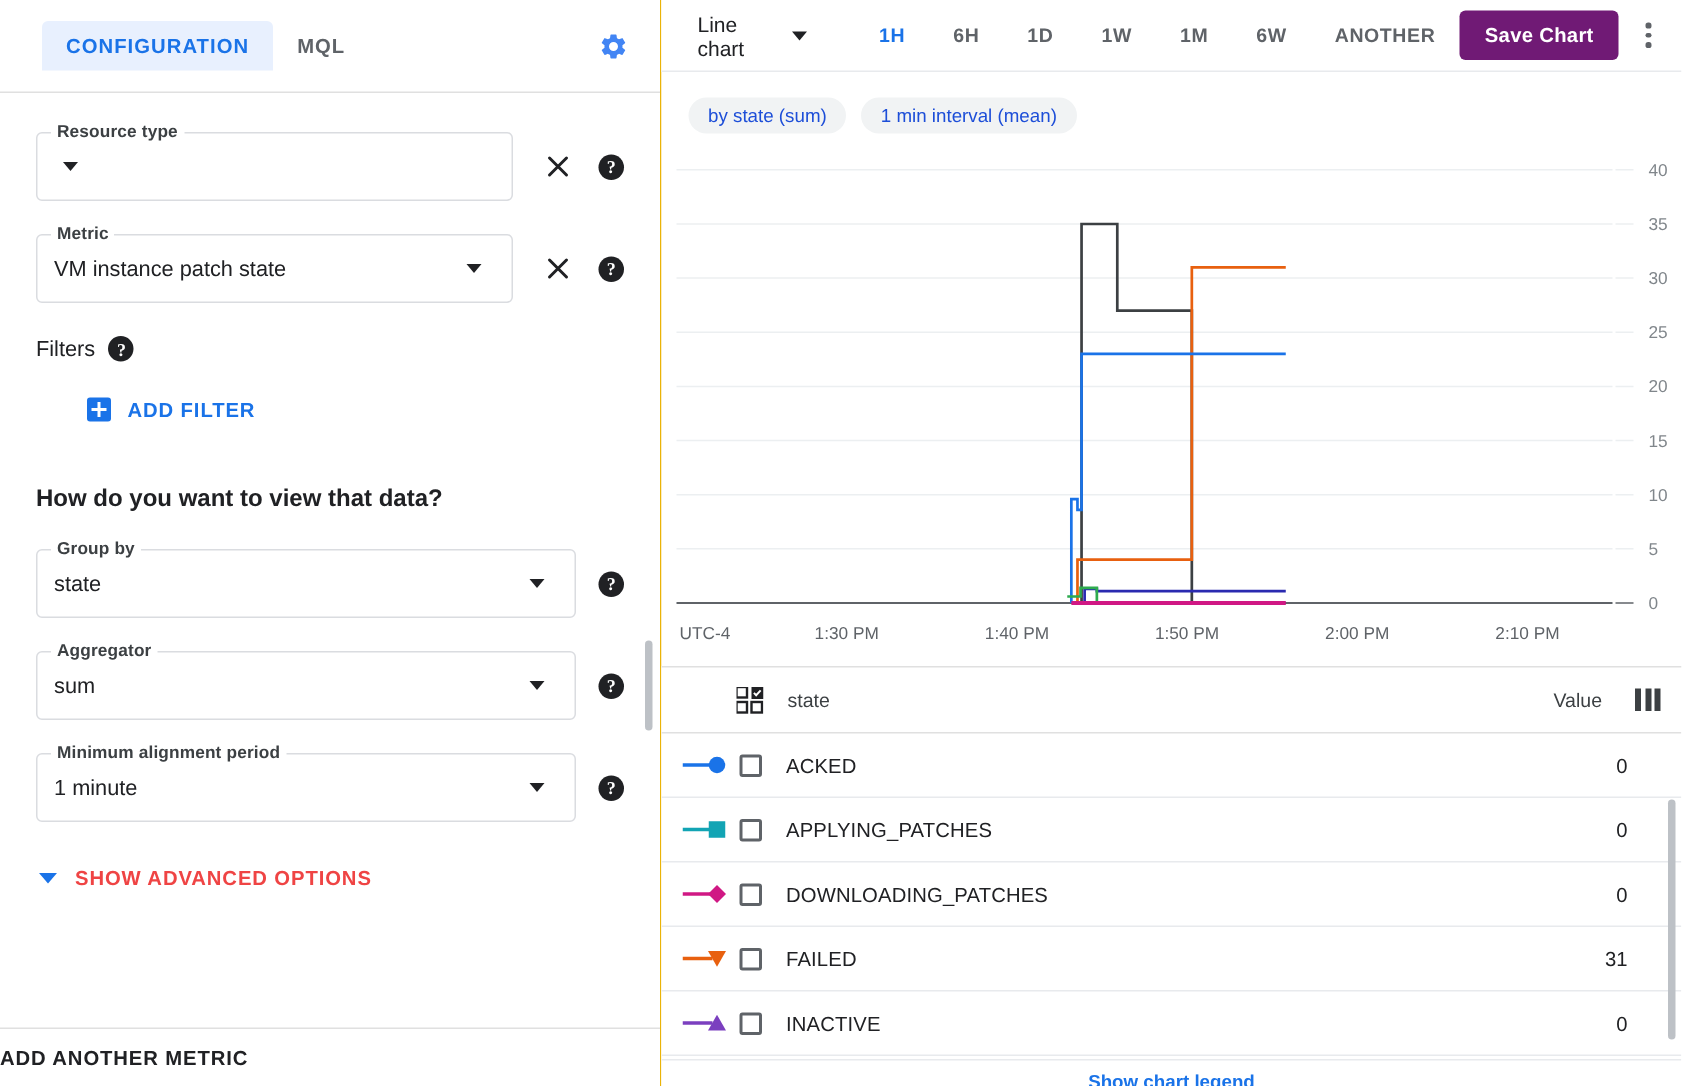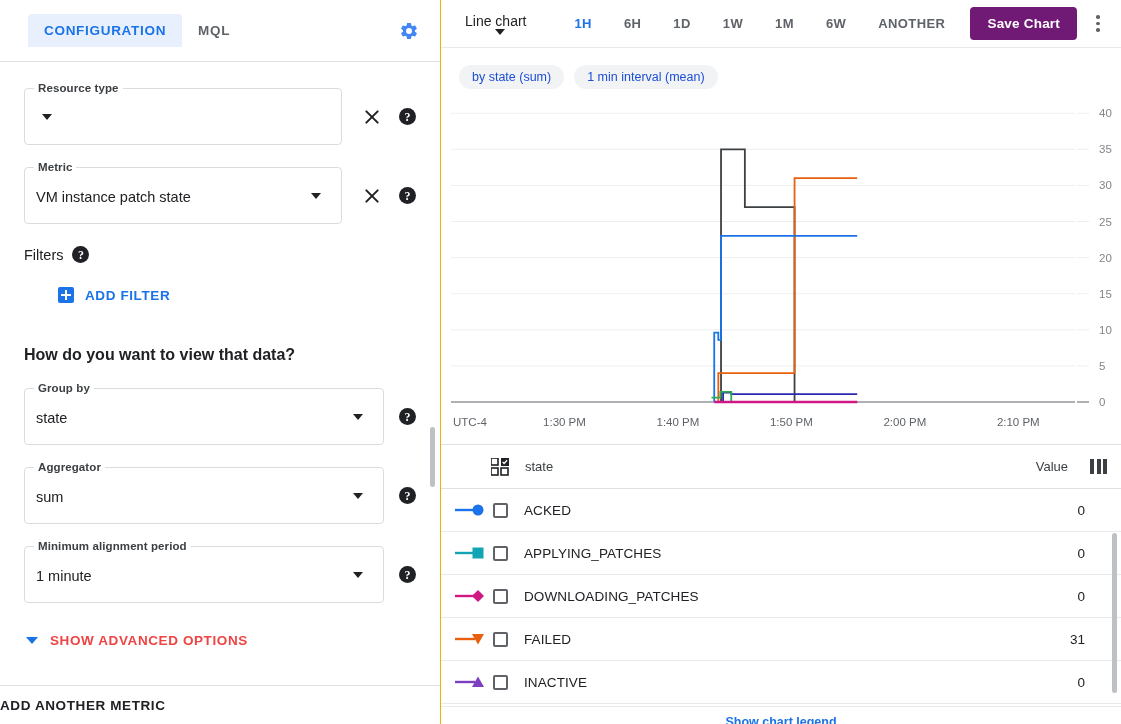--- a/index.html
+++ b/index.html
@@ -54,21 +54,21 @@
 
   
   .field {
     position: relative;
     display: flex; align-items: center;
     margin-bottom: 22px;
   }
   .outlined {
     position: relative;
     flex: 1;
-    height: 57px;
+    height: 46px;
     border: 1px solid #dadce0;
     border-radius: 4px;
     display: flex; align-items: center;
     padding: 0 18px 0 11px;
     background: #fff;
   }
   .outlined .flabel {
     position: absolute;
     top: -7px; left: 9px;
     background: #fff;
@@ -186,21 +186,20 @@
     display:flex; align-items:center;
     border-bottom: 1px solid #e8eaed;
     padding: 0 8px 0 18px;
     background:#fff;
   }
   .chart-type {
     display:flex; align-items:center; cursor:pointer;
     font-size: 14px; color: #202124;
     padding: 5px 6px;
     margin-right: 26px;
-    flex-direction: column;
   }
   .chart-type .caret2 {
     width:0;height:0;margin-left:8px;
     border-left:5px solid transparent;border-right:5px solid transparent;
     border-top:6px solid #202124;
   }
   .range-btn {
     font-size: 13px; font-weight: 600; color:#5f6368;
     letter-spacing: .4px;
     padding: 6px 10px; margin: 0 6px;

